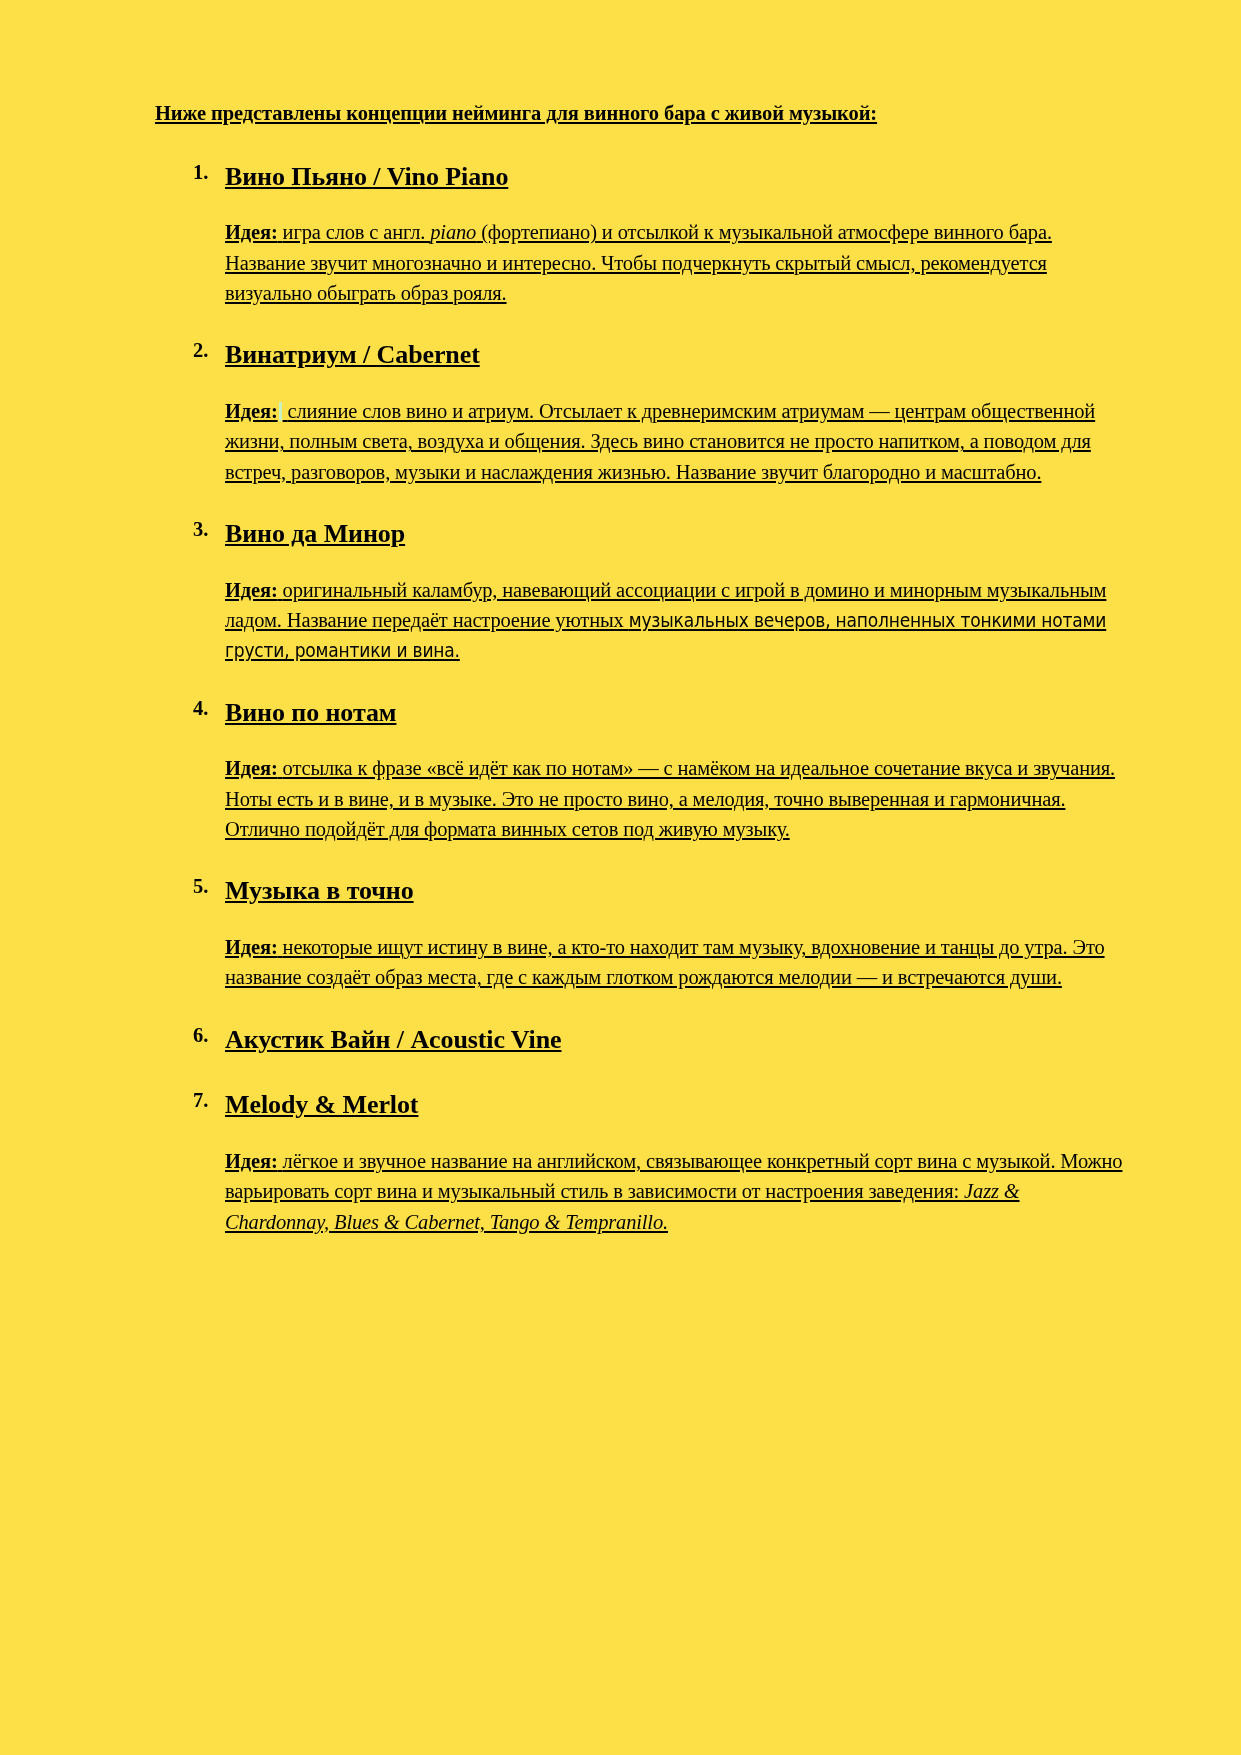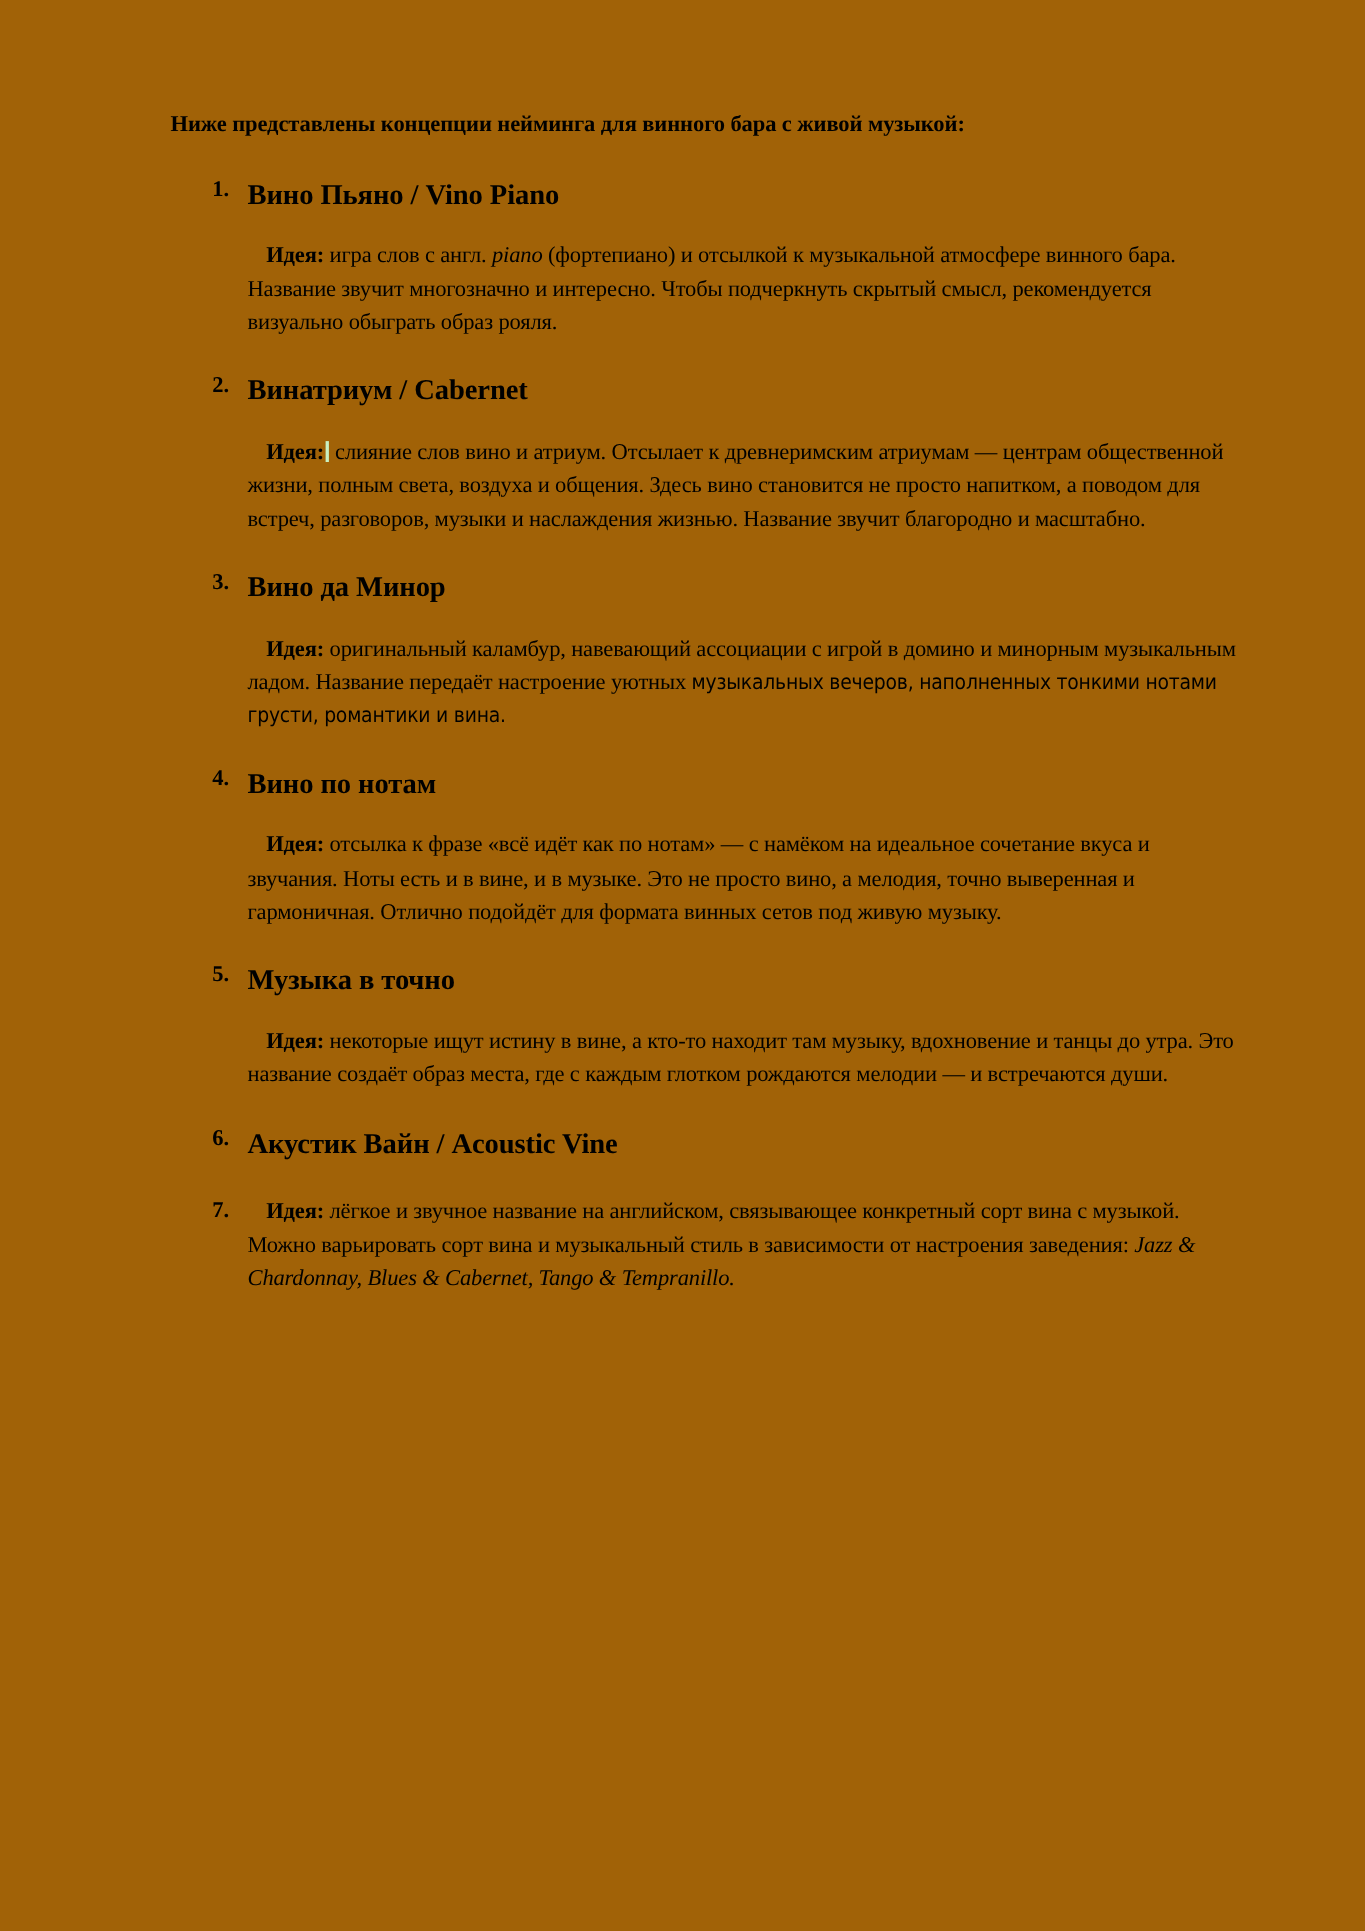--- a/index.html
+++ b/index.html
@@ -7,24 +7,25 @@
     padding: 0;
     background: #ffffff;
   }
   body {
     font-family: "Liberation Serif", "DejaVu Serif", serif;
     color: #000000;
   }
   .page {
     width: 1241px;
     height: 1755px;
-    background: #a16207;
+    background: #fde047;
     position: relative;
     box-sizing: border-box;
     padding: 100px 116px 0 155px;
+    text-decoration: underline;
   }
   .doc-intro {
     font-size: 20.5px;
     font-weight: bold;
     line-height: 1.35;
     margin: 0 0 30px 0;
     letter-spacing: -0.1px;
   }
   ol.concept-list {
     list-style: none;
@@ -56,21 +57,20 @@
   }
   .concept-body {
     font-size: 20.5px;
     line-height: 1.48;
     margin: 0;
     text-align: left;
     letter-spacing: -0.15px;
   }
   .idea-label {
     font-weight: bold;
-    margin-left: 17px;
   }
   .ital {
     font-style: italic;
   }
   .caret-artifact {
     display: inline-block;
     width: 3px;
     height: 19px;
     background: #c9f0c1;
     vertical-align: -3px;
@@ -115,17 +115,18 @@
     <li class="concept-item">
       <div class="concept-title">Музыка в точно</div>
       <p class="concept-body"><span class="idea-label">Идея:</span> <span>некоторые ищут истину в вине, а кто-то находит там музыку, вдохновение и танцы до утра. Это название создаёт образ места, где с каждым глотком рождаются мелодии — и встречаются души.</span></p>
     </li>
 
     <li class="concept-item">
       <div class="concept-title">Акустик Вайн / Acoustic Vine</div>
     </li>
 
     <li class="concept-item">
+      <div class="concept-title">Melody &amp; Merlot</div>
       <p class="concept-body"><span class="idea-label">Идея:</span> <span>лёгкое и звучное название на английском, связывающее конкретный сорт вина с музыкой. Можно варьировать сорт вина и музыкальный стиль в зависимости от настроения заведения: </span><span class="ital">Jazz &amp; Chardonnay, Blues &amp; Cabernet, Tango &amp; Tempranillo.</span></p>
     </li>
 
   </ol>
 </div>
 
 </body></html>

